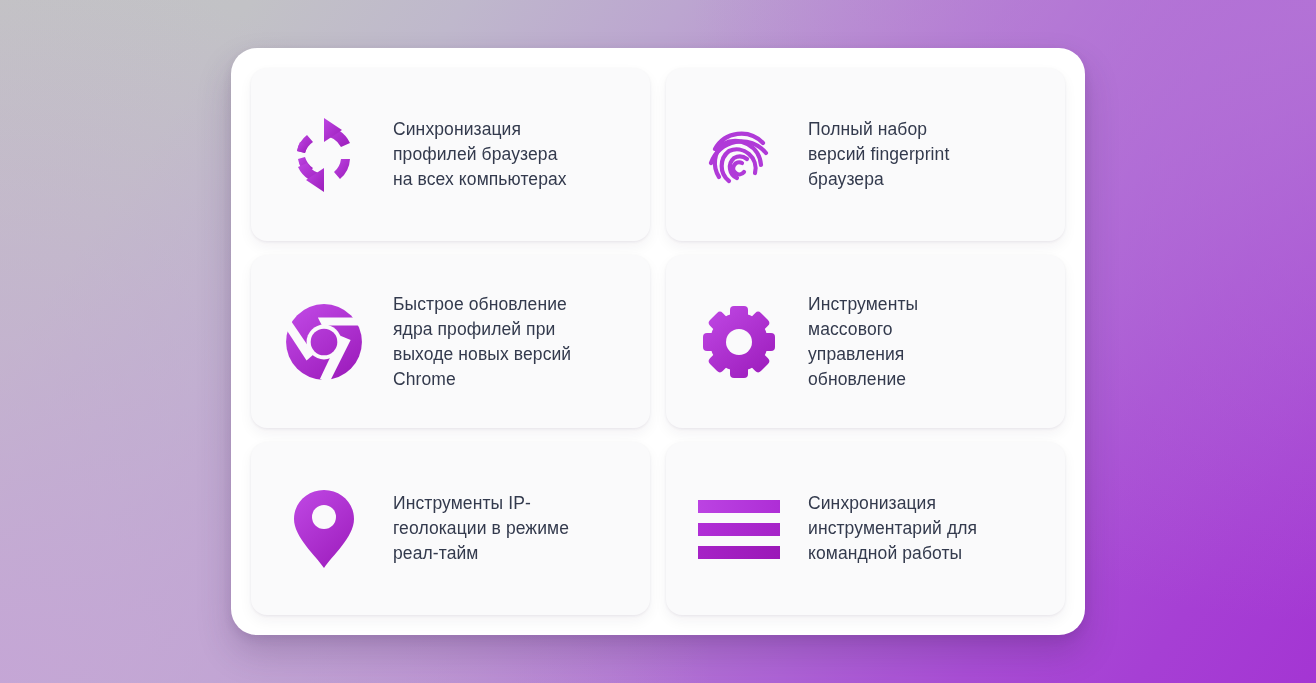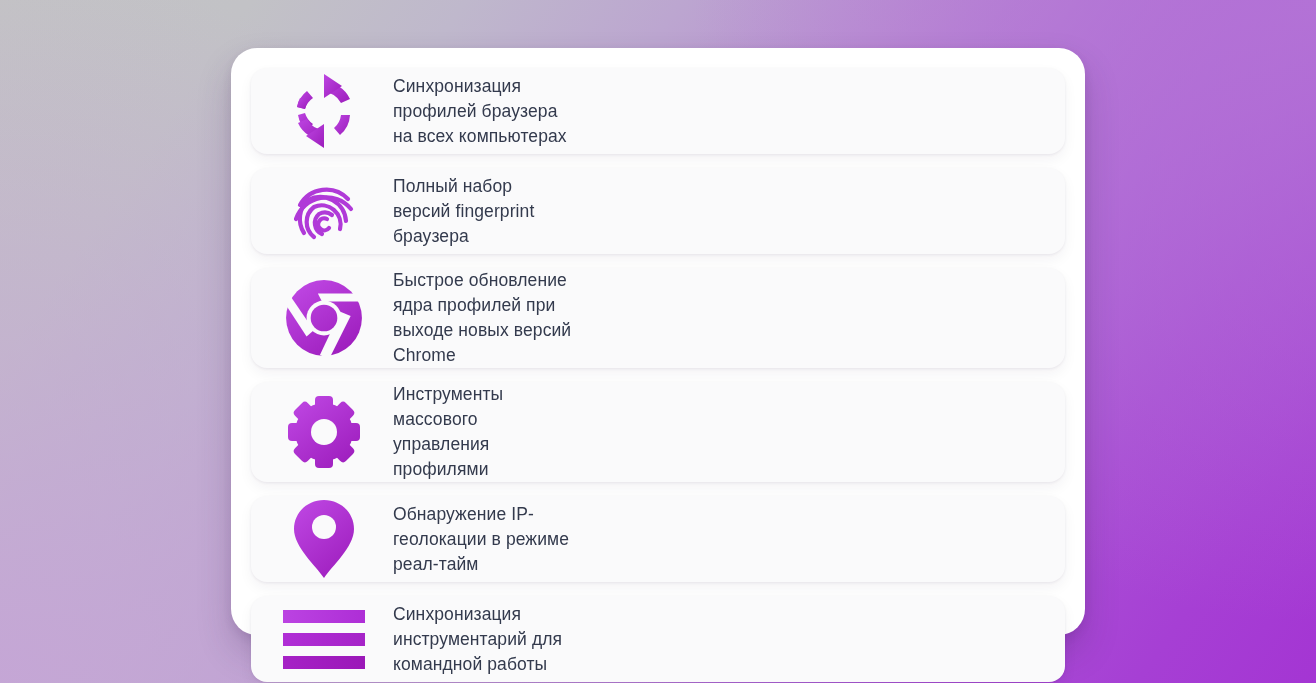--- a/index.html
+++ b/index.html
@@ -42,21 +42,21 @@
     position:absolute;
     left:231px;
     top:48px;
     width:854px;
     height:587px;
     background:#ffffff;
     border-radius:26px;
     box-shadow:0 18px 34px rgba(60,30,80,0.22), 0 4px 10px rgba(60,30,80,0.10);
     padding:20px;
     display:grid;
-    grid-template-columns:1fr;
+    grid-template-columns:1fr 1fr;
     grid-template-rows:1fr 1fr 1fr;
     gap:14px 16px;
     z-index:2;
   }
 
   .card {
     background:#fafafb;
     border-radius:16px;
     box-shadow:0 1px 3px rgba(30,20,50,0.07), 0 6px 14px rgba(30,20,50,0.05);
     display:flex;
@@ -181,41 +181,41 @@
             </g>
             <circle cx="40" cy="40" r="13" fill="#000"></circle>
           </mask>
         </defs>
         <rect width="80" height="80" fill="url(#gGear)" mask="url(#mGear)"></rect>
       </svg>
     </span>
     <span class="card-text">Инструменты
 массового
 управления
-профилями</span>
+обновление</span>
   </div>
 
   <div class="card">
     <span class="card-icon">
       <svg width="76" height="86" viewBox="0 0 76 86">
         <defs>
           <linearGradient id="gPin" x1="0.1" y1="0" x2="0.9" y2="1">
             <stop offset="0%" stop-color="#c14ae6"></stop>
             <stop offset="100%" stop-color="#9a19b9"></stop>
           </linearGradient>
           <mask id="mPin">
             <rect width="76" height="86" fill="#000"></rect>
             <path d="M38 4 C21 4 8 17 8 33 C8 51 30 70 38 82 C46 70 68 51 68 33 C68 17 55 4 38 4 Z" fill="#fff"></path>
             <circle cx="38" cy="31" r="12" fill="#000"></circle>
           </mask>
         </defs>
         <rect width="76" height="86" fill="url(#gPin)" mask="url(#mPin)"></rect>
       </svg>
     </span>
-    <span class="card-text">Обнаружение IP-
+    <span class="card-text">Инструменты IP-
 геолокации в режиме
 реал-тайм</span>
   </div>
 
   <div class="card">
     <span class="card-icon">
       <svg width="84" height="70" viewBox="0 0 84 70">
         <defs>
           <linearGradient id="gBar1" x1="0" y1="0" x2="1" y2="0">
             <stop offset="0%" stop-color="#bb43e2"></stop>

